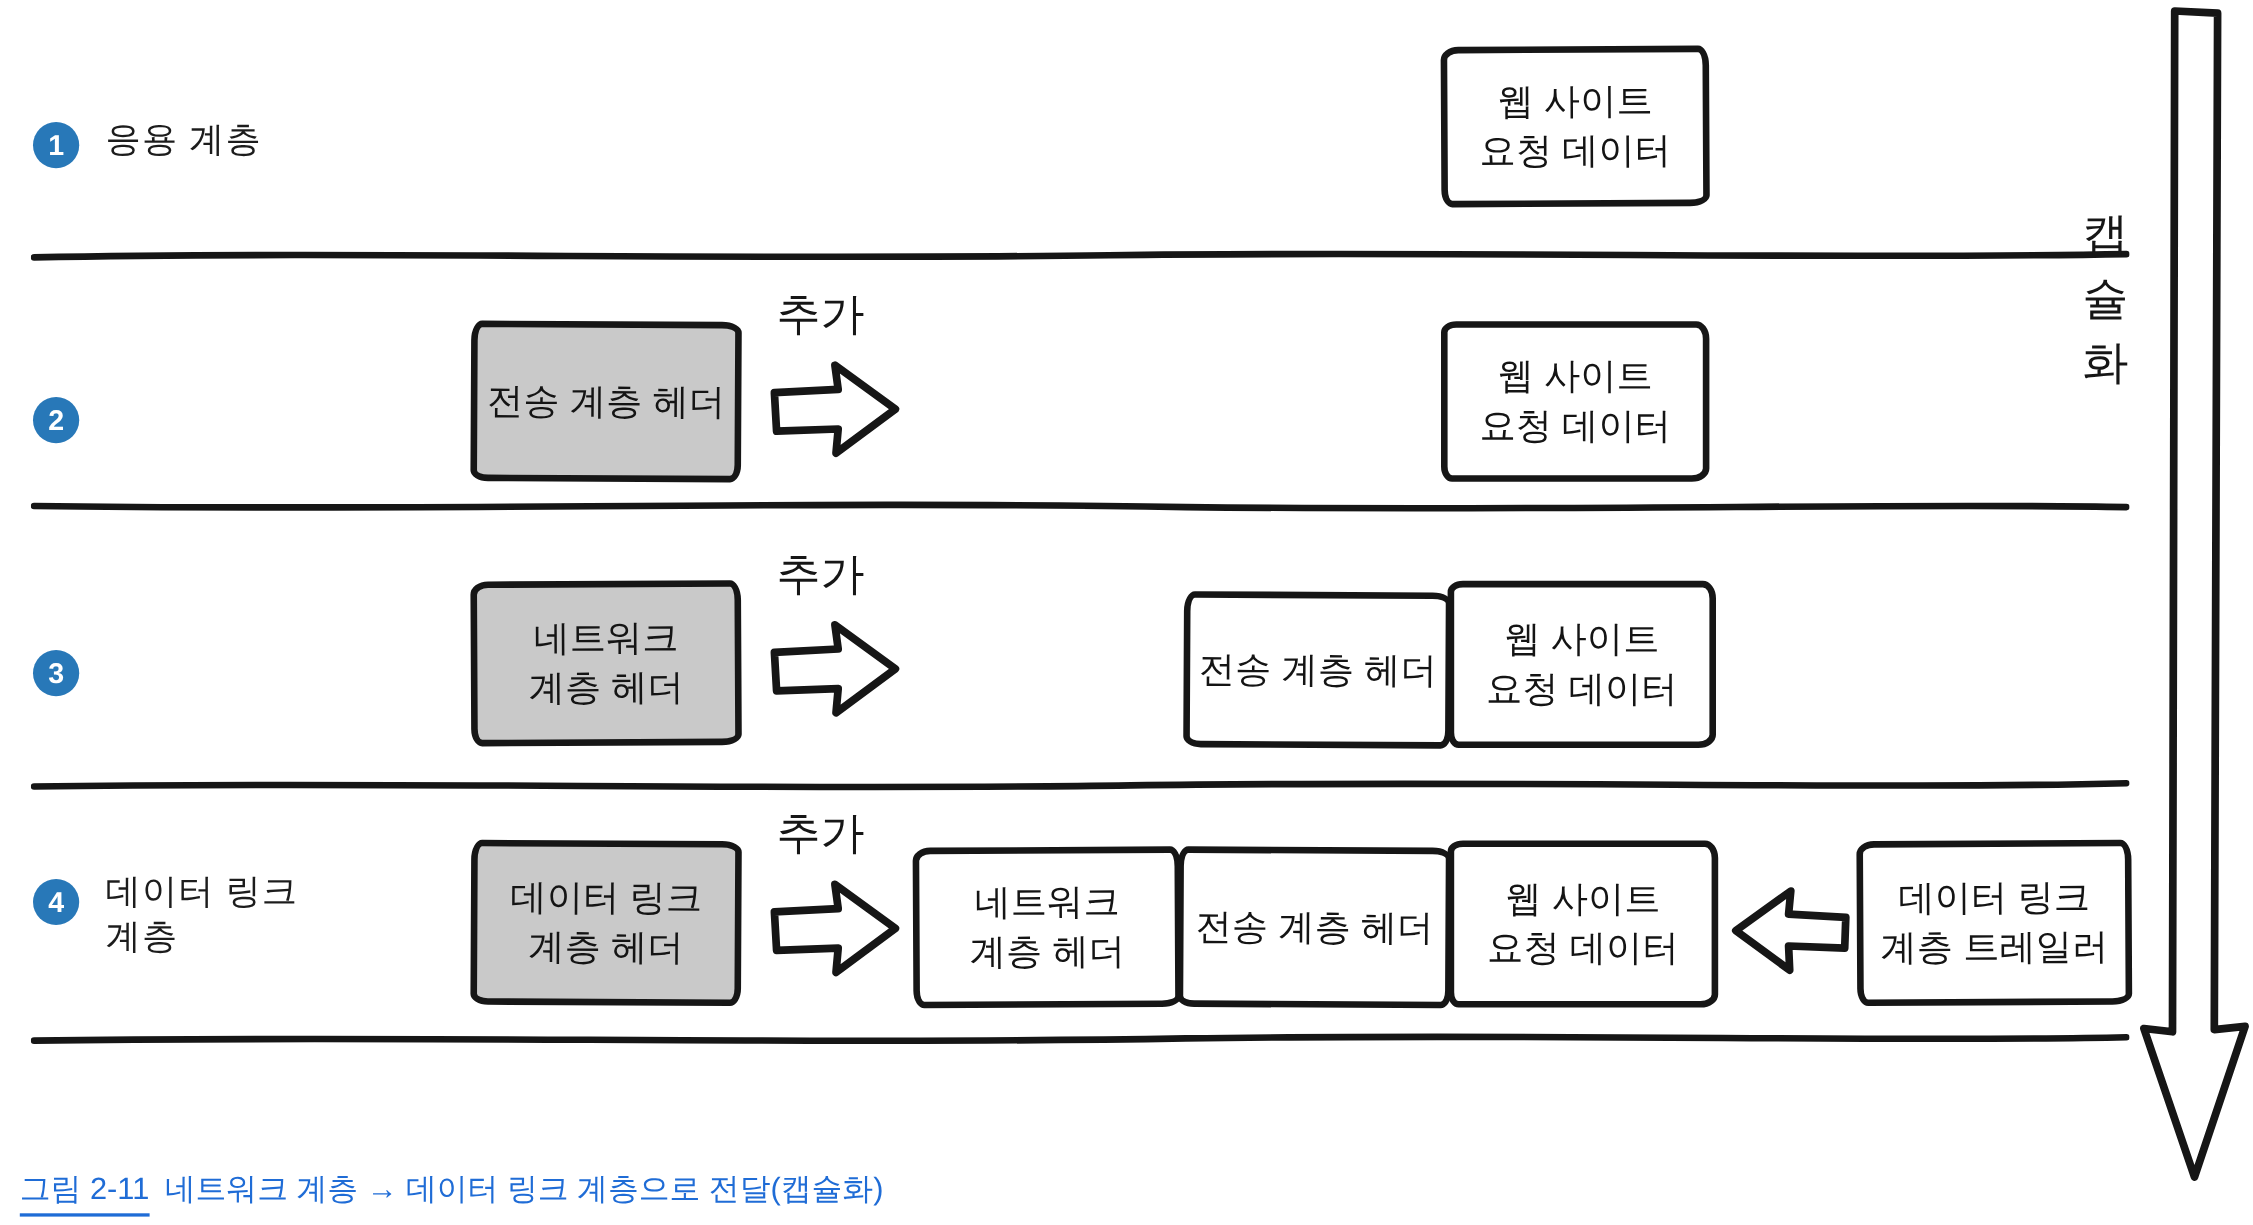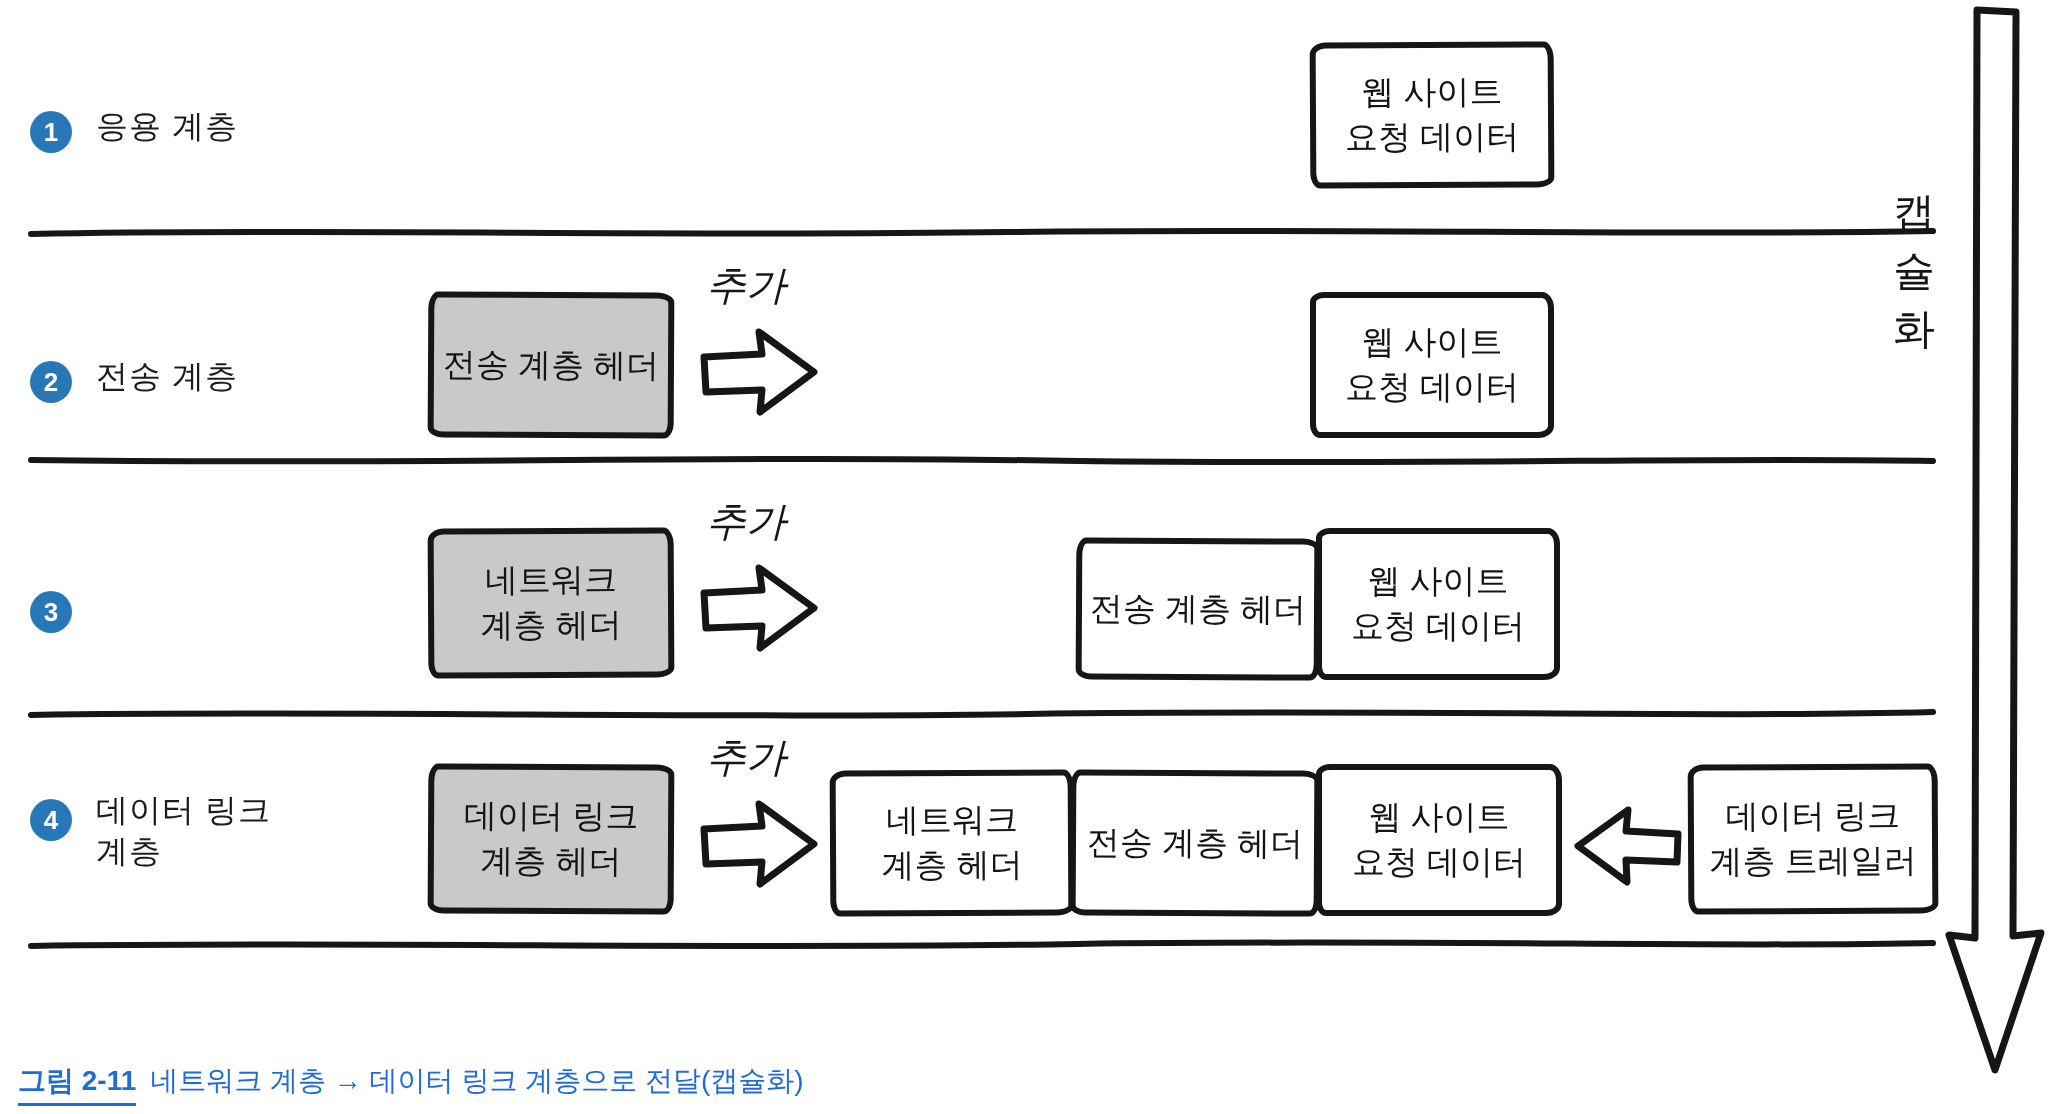--- a/index.html
+++ b/index.html
@@ -22,49 +22,48 @@
   .dbox {
     position:absolute; border:6px solid var(--ink,#161616); background:#ffffff;
     display:flex; align-items:center; justify-content:center; text-align:center;
     font-size:33px; font-weight:500; color:#141414;
     white-space:pre-line; line-height:1.35;
   }
   .dbox.gray { background:var(--box_gray,#c9c9c9); }
   .r1 { border-radius:16px 10px 18px 10px / 12px 18px 10px 16px; transform:rotate(-0.3deg); }
   .r2 { border-radius:10px 18px 10px 16px / 18px 10px 16px 10px; transform:rotate(0.3deg); }
   .r3 { border-radius:14px 12px 16px 10px / 10px 16px 12px 14px; }
-  .add-label { position:absolute; font-size:40px; font-weight:500; color:#161616;font-style:italic; }
+  .add-label { position:absolute; font-size:40px; font-weight:500; color:#161616; }
   .vertical-label {
     position:absolute; writing-mode:vertical-rl; text-orientation:upright;
     font-size:42px; font-weight:500; color:#161616; letter-spacing:16px;
   }
   .caption {
     position:absolute; left:18px; top:1062px; font-size:28px;
     color:var(--caption_blue,#1f6cd6); display:flex; align-items:baseline; gap:14px;
   }
-  .caption .fig { font-weight:bold; border-bottom:3px solid var(--caption_blue,#1f6cd6); padding-bottom:3px; }
+  .caption .fig { font-weight:normal; border-bottom:3px solid var(--caption_blue,#1f6cd6); padding-bottom:3px; }
   .sep { position:absolute; left:28px; width:1908px; height:18px; }
   svg.shape { position:absolute; overflow:visible; }
 </style>
 </head>
 <body>
 
 <div class="canvas">
 
   <div class="layer-num" style="left:30px; top:111px;">1</div>
   <div class="layer-label" style="left:96px; top:106px;">응용 계층</div>
   <div class="dbox r1" style="left:1310px; top:42px; width:244px; height:146px;">웹 사이트
 요청 데이터</div>
 
   <svg class="sep" style="top:224px;" viewBox="0 0 1908 18" preserveAspectRatio="none">
     <path d="M3 10 C 300 4, 640 13, 980 8 C 1300 4, 1650 12, 1905 7" fill="none" stroke="#161616" stroke-width="6" stroke-linecap="round"></path>
   </svg>
 
   <div class="layer-num" style="left:30px; top:361px;">2</div>
-  <div class="layer-label" style="left:96px; top:356px;">전송 계층</div>
   <div class="dbox gray r2" style="left:428px; top:292px; width:246px; height:146px;">전송 계층 헤더</div>
   <div class="add-label" style="left:706px; top:258px;">추가</div>
   <svg class="shape" style="left:698px; top:318px; width:122px; height:108px;" viewBox="0 0 122 108">
     <path d="M6 39 L64 36 L61 14 L116 54 L62 94 L64 72 L8 74 Z" fill="#ffffff" stroke="#161616" stroke-width="7" stroke-linejoin="round"></path>
   </svg>
   <div class="dbox r3" style="left:1310px; top:292px; width:244px; height:146px;">웹 사이트
 요청 데이터</div>
 
   <svg class="sep" style="top:452px;" viewBox="0 0 1908 18" preserveAspectRatio="none">
     <path d="M3 8 C 350 13, 700 3, 1050 9 C 1400 13, 1700 5, 1905 9" fill="none" stroke="#161616" stroke-width="6" stroke-linecap="round"></path>

